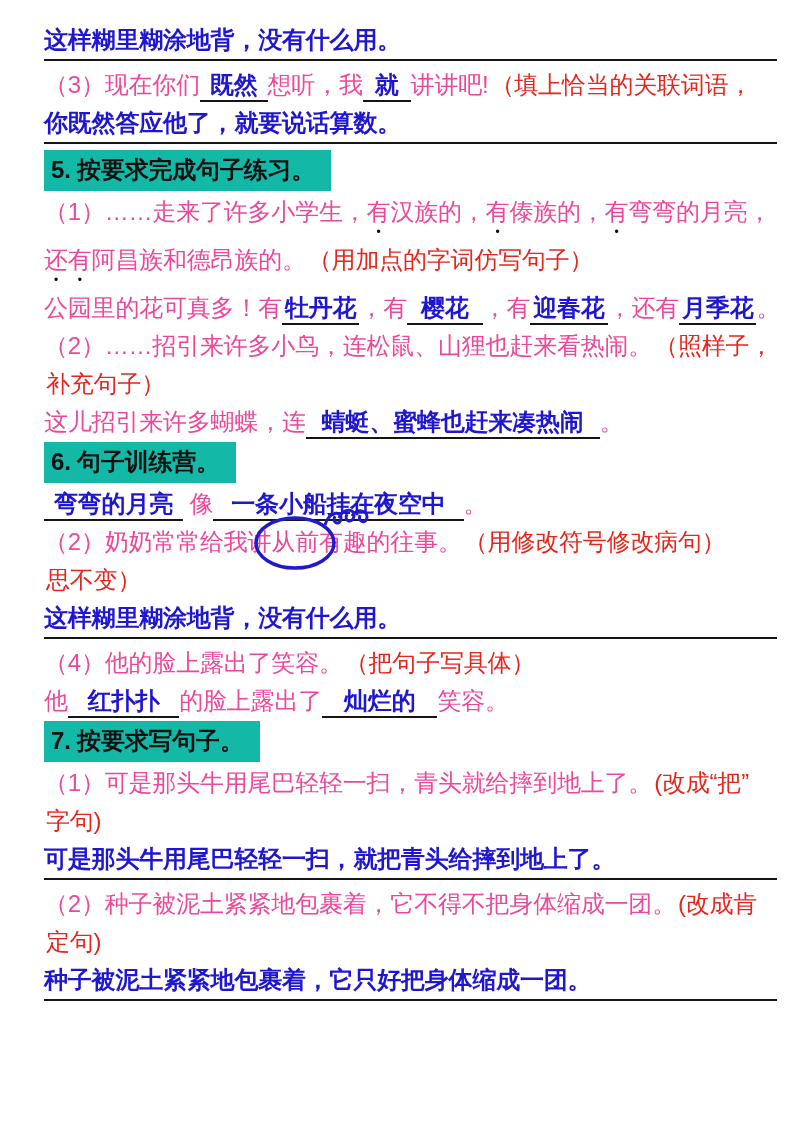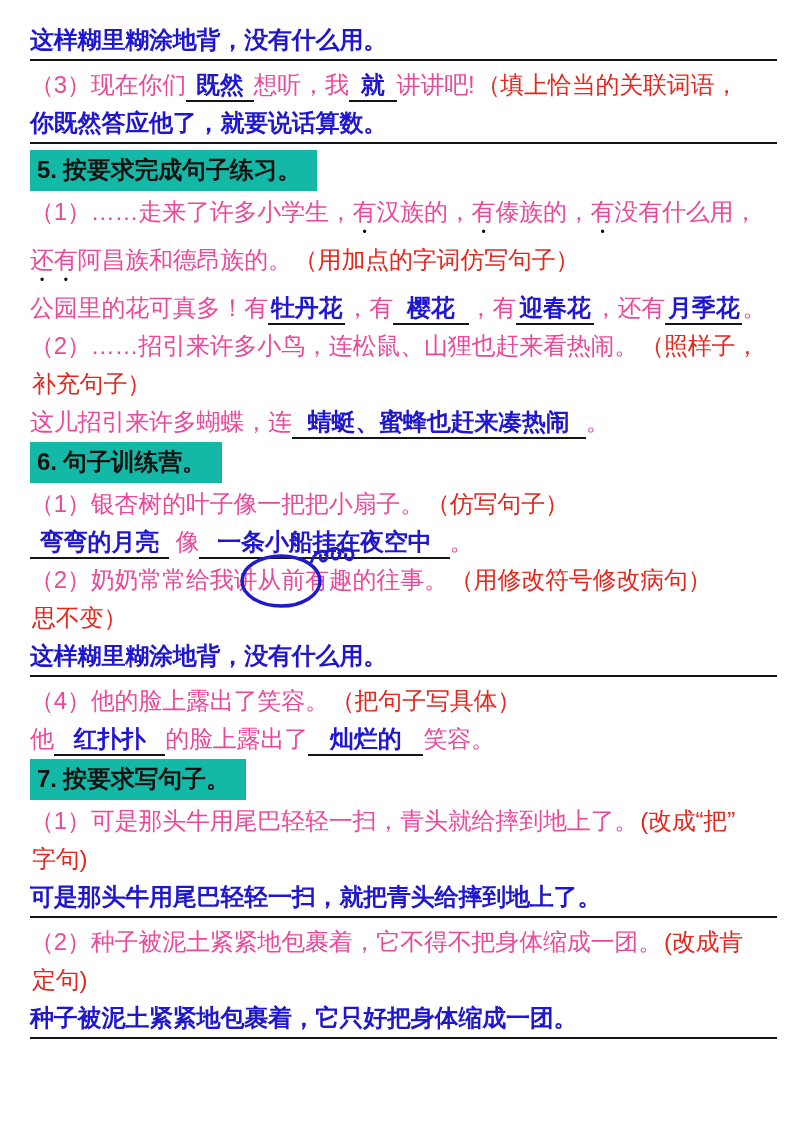--- a/index.html
+++ b/index.html
@@ -1,21 +1,21 @@
 <!DOCTYPE html>
 <html><head>
 <meta charset="utf-8">
 <style>
   html, body { margin: 0; padding: 0; background: #ffffff; }
   .page {
     position: relative;
     width: 793px;
     height: 1122px;
     box-sizing: border-box;
-    padding: 22px 16px 0 30px;
+    padding: 22px 16px 0 44px;
     overflow: hidden;
     background: #ffffff;
     font-family: "Liberation Sans", sans-serif;
     font-size: 24px;
     letter-spacing: -0.2px;
     color: #0d0d0d;
   }
   .block {
     line-height: 35px;
     margin-bottom: 3px;
@@ -59,28 +59,27 @@
 </style>
 </head>
 <body>
 
 <div class="page">
   <div id="content">
       <div class="block answer-line"><span class="seg c-blue">这样糊里糊涂地背，没有什么用。</span></div>
       <div class="block line"><span class="seg c-black">（3）现在你们</span><span class="seg c-blue blank" style="padding-left: 10px; padding-right: 10px;">既然</span><span class="seg c-black">想听，我</span><span class="seg c-blue blank" style="padding-left: 12px; padding-right: 12px;">就</span><span class="seg c-black">讲讲吧!</span><span class="seg c-red">（填上恰当的关联词语，</span></div>
       <div class="block answer-line"><span class="seg c-blue">你既然答应他了，就要说话算数。</span></div>
       <div class="block heading"><span class="heading-chip">5.  按要求完成句子练习。</span></div>
-      <div class="block line"><span class="seg c-black">（1）……走来了许多小学生，</span><span class="seg c-black dots">有</span><span class="seg c-black">汉族的，</span><span class="seg c-black dots">有</span><span class="seg c-black">傣族的，</span><span class="seg c-black dots">有</span><span class="seg c-black">没有什么用，</span></div>
+      <div class="block line"><span class="seg c-black">（1）……走来了许多小学生，</span><span class="seg c-black dots">有</span><span class="seg c-black">汉族的，</span><span class="seg c-black dots">有</span><span class="seg c-black">傣族的，</span><span class="seg c-black dots">有</span><span class="seg c-black">弯弯的月亮，</span></div>
       <div class="block line"><span class="seg c-black dots">还有</span><span class="seg c-black">阿昌族和德昂族的。</span><span class="seg c-red">（用加点的字词仿写句子）</span></div>
       <div class="block line"><span class="seg c-black">公园里的花可真多！有</span><span class="seg c-blue blank" style="padding-left: 3px; padding-right: 3px;">牡丹花</span><span class="seg c-black">，有</span><span class="seg c-blue blank" style="padding-left: 14px; padding-right: 14px;">樱花</span><span class="seg c-black">，有</span><span class="seg c-blue blank" style="padding-left: 3px; padding-right: 3px;">迎春花</span><span class="seg c-black">，还有</span><span class="seg c-blue blank" style="padding-left: 3px; padding-right: 3px;">月季花</span><span class="seg c-black">。</span></div>
       <div class="block line"><span class="seg c-black">（2）……招引来许多小鸟，连松鼠、山狸也赶来看热闹。</span><span class="seg c-red">（照样子，</span></div>
       <div class="block line"><span class="seg c-red">补充句子）</span></div>
       <div class="block line"><span class="seg c-black">这儿招引来许多蝴蝶，连</span><span class="seg c-blue blank" style="padding-left: 16px; padding-right: 16px;">蜻蜓、蜜蜂也赶来凑热闹</span><span class="seg c-black">。</span></div>
       <div class="block heading"><span class="heading-chip">6.  句子训练营。</span></div>
-      <div class="block line"><span class="seg c-black">（1）银杏树的叶子像一把把小扇子。</span><span class="seg c-red">（仿写句子）</span></div>
       <div class="block line"><span class="seg c-blue blank" style="padding-left: 10px; padding-right: 10px; text-align: right;">弯弯的月亮</span><span class="seg c-black"> 像</span><span class="seg c-blue blank" style="padding-left: 18px; padding-right: 18px;">一条小船挂在夜空中</span><span class="seg c-black">。</span></div>
       <div class="block line"><span class="seg c-black">（2）奶奶常常给我讲</span><span class="seg c-black mark-delete">从前<svg class="del-mark" width="150" height="72" viewBox="0 0 150 72">
             <ellipse cx="42" cy="35" rx="39" ry="25" fill="none" stroke="#2119cc" stroke-width="3.5"></ellipse>
             <path d="M72,17 C76,4 88,2 88,10 C88,18 78,16 82,8 M86,10 C90,0 102,0 101,8 C100,16 90,14 94,6 M99,8 C104,0 114,2 114,9 C114,16 104,15 107,7" fill="none" stroke="#2119cc" stroke-width="3"></path>
           </svg></span><span class="seg c-black">有趣的往事。</span><span class="seg c-red">（用修改符号修改病句）</span></div>
       <div class="block line"><span class="seg c-red">思不变）</span></div>
       <div class="block answer-line"><span class="seg c-blue">这样糊里糊涂地背，没有什么用。</span></div>
       <div class="block line"><span class="seg c-black">（4）他的脸上露出了笑容。</span><span class="seg c-red">（把句子写具体）</span></div>
       <div class="block line"><span class="seg c-black">他</span><span class="seg c-blue blank" style="padding-left: 20px; padding-right: 20px;">红扑扑</span><span class="seg c-black">的脸上露出了</span><span class="seg c-blue blank" style="padding-left: 22px; padding-right: 22px;">灿烂的</span><span class="seg c-black">笑容。</span></div>
       <div class="block heading"><span class="heading-chip">7.  按要求写句子。</span></div>

